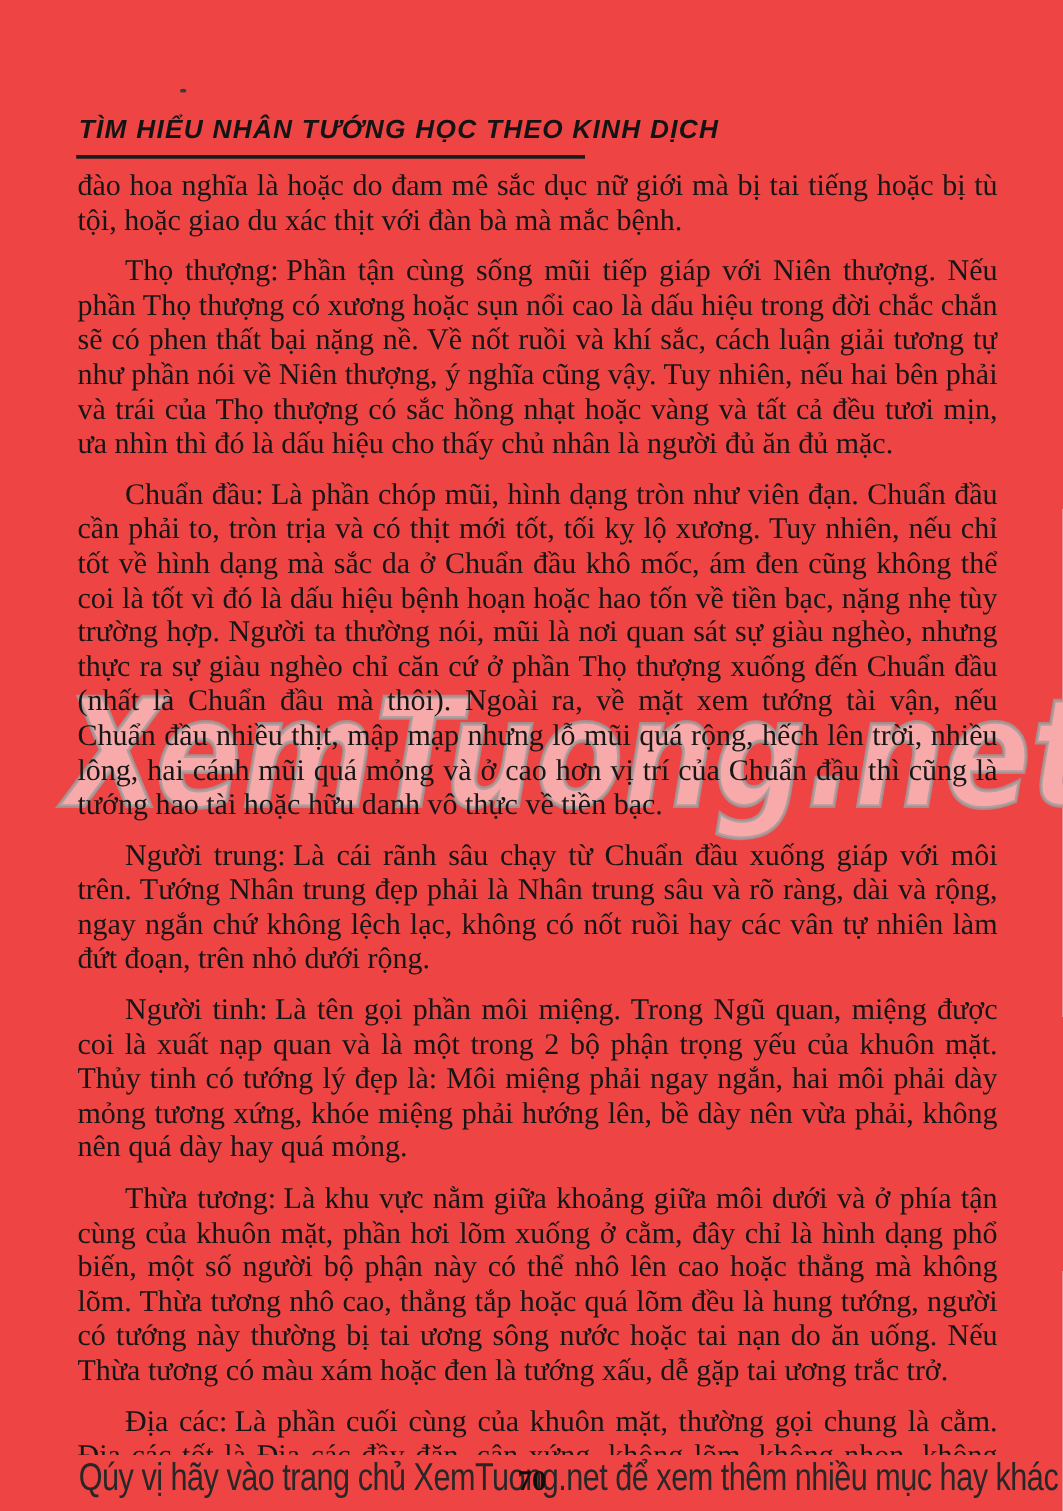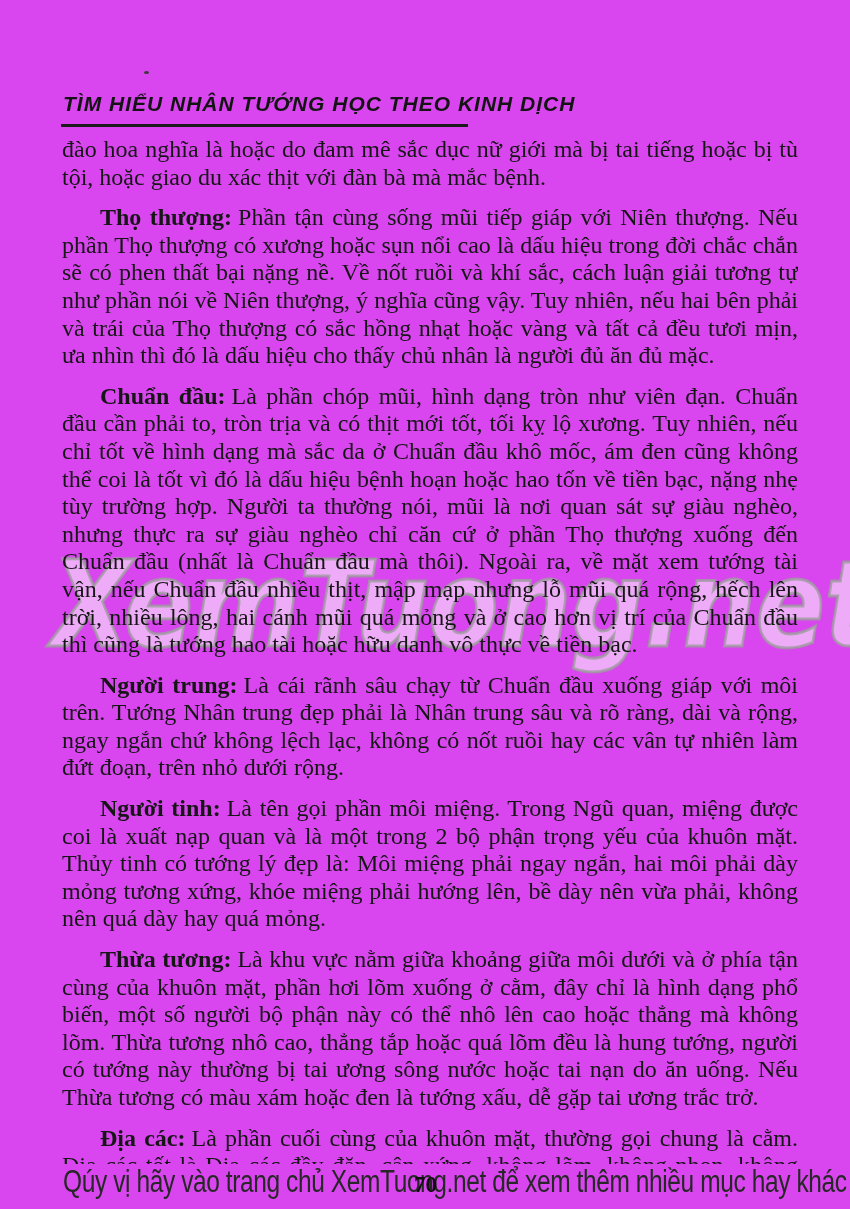--- a/index.html
+++ b/index.html
@@ -3,21 +3,21 @@
 <meta charset="utf-8">
 <style>
   html, body { margin:0; padding:0; }
   body {
     width:850px; height:1209px;
     background:#ffffff;
     font-family:"Liberation Serif", serif;
     position:relative;
     overflow:hidden;
   }
-  .page { position:absolute; inset:0; background:#d946ef; }
+  .page { position:absolute; inset:0; background:#ef4444; }
 
   
   .speck { position:absolute; left:144px; top:71px; width:5px; height:3px; background:#3a3a3a; border-radius:50%; z-index:3; }
 
   
   .header { position:absolute; left:63px; top:92px; z-index:3; }
   .header-title {
     font-family:"Liberation Sans", sans-serif;
     font-weight:bold; font-style:italic;
     font-size:21px; letter-spacing:1px;
@@ -41,21 +41,21 @@
   
   .content {
     position:absolute; left:62px; top:136px;
     width:736px; height:1028px;
     font-size:24px; line-height:27.6px;
     text-align:justify; color:#161616;
     overflow:hidden; z-index:2;
   }
   .content p { margin:0; }
   .content p.body-para { margin-top:13px; text-indent:38px; }
-  .run-in { font-weight:bold; margin-right:6px; }
+  .run-in { font-weight:normal; margin-right:6px; }
 
   
   .footer { position:absolute; left:63px; top:1164px; z-index:2; }
   .footer-text {
     font-family:"Liberation Sans", sans-serif;
     font-size:31px; color:#272727;
     letter-spacing:-0.5px; white-space:nowrap;
     transform:scaleX(0.79); transform-origin:left top;
   }
   .page-number {

